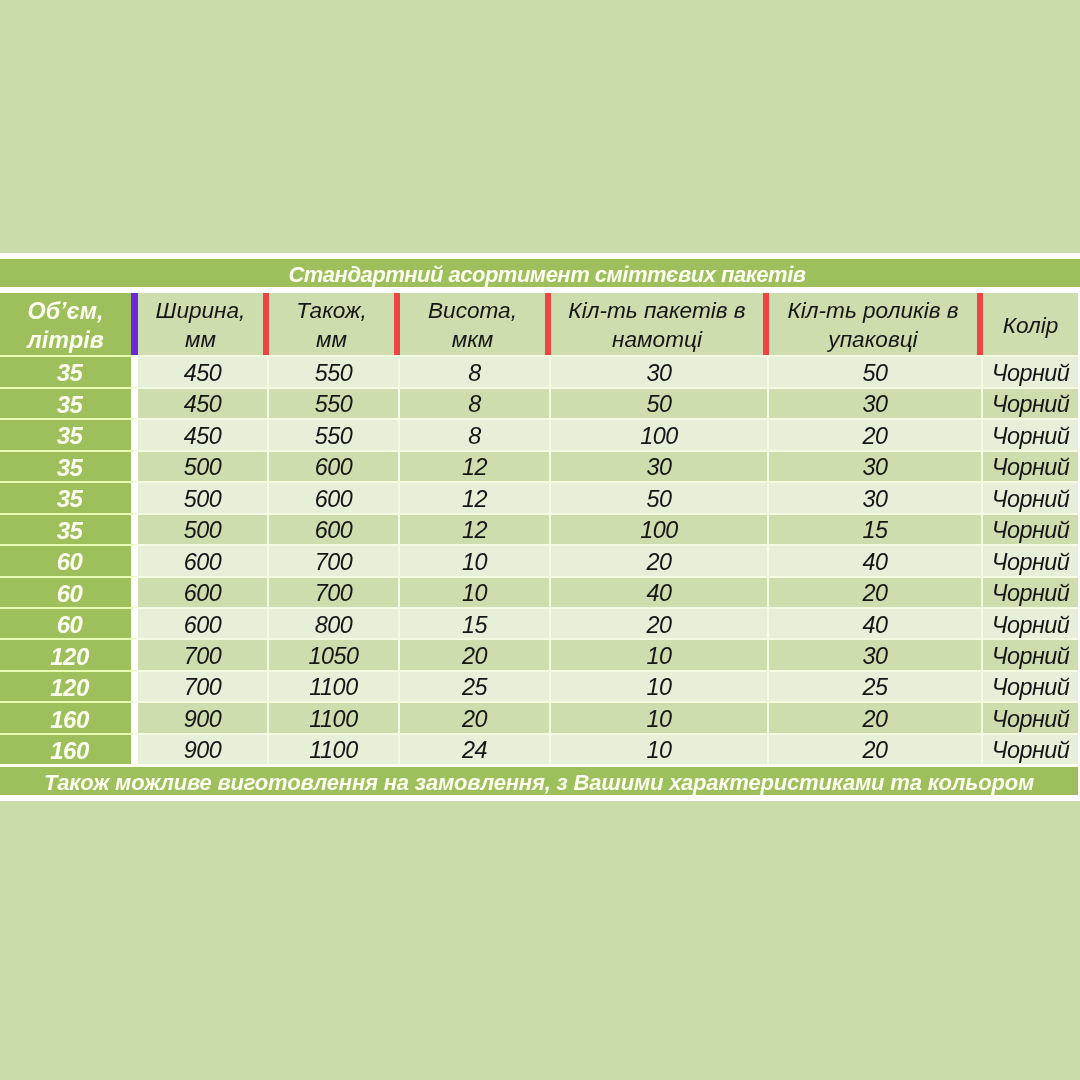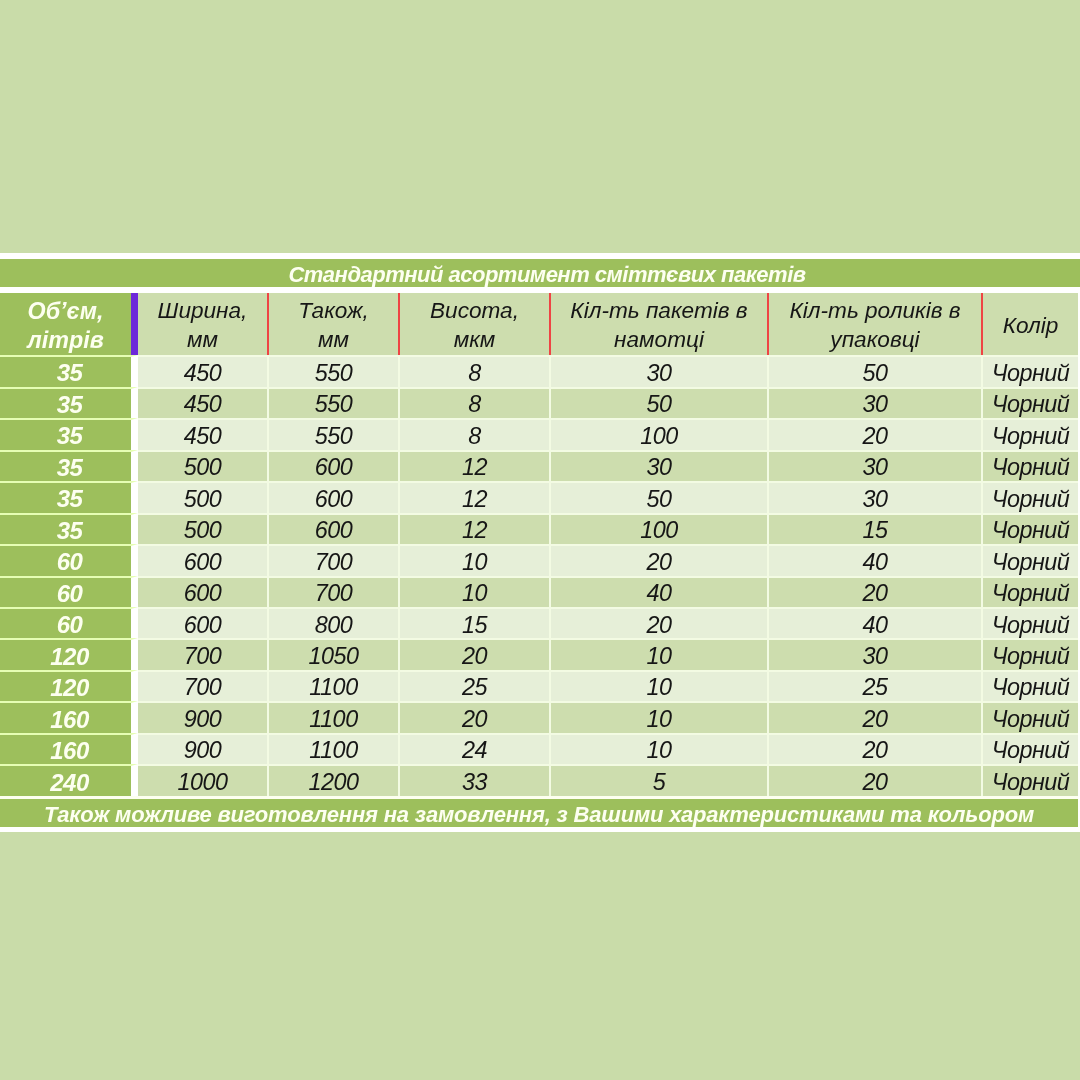--- a/index.html
+++ b/index.html
@@ -2,21 +2,21 @@
 <html><head>
 <meta charset="utf-8">
 <style>
   html,body{margin:0;padding:0;}
   body{width:1080px;height:1080px;background:#c9dca9;font-family:"Liberation Sans",sans-serif;overflow:hidden;}
   .table-wrap{position:absolute;left:0;top:253.2px;width:1080px;background:#ffffff;padding:5.4px 2px 5.6px 0;box-sizing:border-box;}
   .title-bar{background:#9dbf5c;width:1078px;color:#fdfff0;font-weight:bold;font-style:italic;font-size:22px;text-align:center;height:28.4px;line-height:31.4px;letter-spacing:-0.5px;padding-left:8px;}
   .gap{height:5.6px;background:#ffffff;}
   table{border-collapse:separate;border-spacing:0;width:1078px;table-layout:fixed;}
   td{padding:0;background-clip:padding-box;}
-  .hdr td{background:#cdddae;font-style:italic;font-size:22.6px;color:#161616;text-align:center;height:58px;vertical-align:middle;line-height:1.26;padding-top:4px;border-right:2px solid #ef4444;}
+  .hdr td{background:#cdddae;font-style:italic;font-size:22.6px;color:#161616;text-align:center;height:58px;vertical-align:middle;line-height:1.26;padding-top:4px;border-right:6px solid #ef4444;}
   .hdr td.volcell{background:#9dbf5c;color:#fdfff0;font-weight:bold;font-size:23.3px;border-right:7px solid #6d28d9;}
   .hdr td:last-child{border-right:none;margin-left:39px;}
   tbody tr{height:31.48px;}
   tbody td{font-style:italic;font-size:23.4px;letter-spacing:-0.5px;text-align:center;color:#161616;border-top:2px solid #f3fbe3;border-right:2px solid #f3fbe3;line-height:1;vertical-align:middle;padding:3px 0 0px 0;box-sizing:border-box;}
   tbody td:last-child{border-right:none;}
   tbody td.volcell{background:#9dbf5c !important;color:#fdfff0;font-weight:bold;font-size:24px;border-right:7px solid #ffffff;border-top:2px solid #e6feb4;padding-left:8px;}
   .r-odd td{background:#e6efd8;}
   .r-even td{background:#cdddae;}
   .footer{background:#9dbf5c;width:1078px;color:#fdfff0;font-weight:bold;font-style:italic;font-size:22px;text-align:center;height:28px;line-height:32px;letter-spacing:-0.18px;border-top:3px solid #fdfff0;}
 </style>
@@ -158,25 +158,16 @@
         </tr>
         <tr class="r-odd">
           <td class="volcell">160</td>
           <td>900</td>
           <td>1100</td>
           <td>24</td>
           <td>10</td>
           <td>20</td>
           <td>Чорний</td>
         </tr>
-        <tr class="r-even">
-          <td class="volcell">240</td>
-          <td>1000</td>
-          <td>1200</td>
-          <td>33</td>
-          <td>5</td>
-          <td>20</td>
-          <td>Чорний</td>
-        </tr>
       </tbody>
   </table>
   <div class="footer">Також можливе виготовлення на замовлення, з Вашими характеристиками та кольором</div>
 </div>
 
 </body></html>

